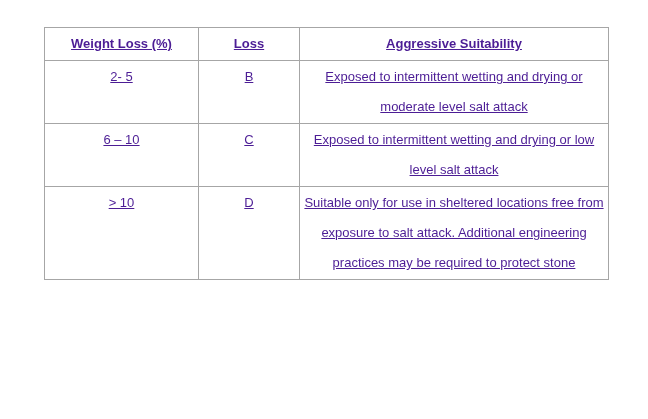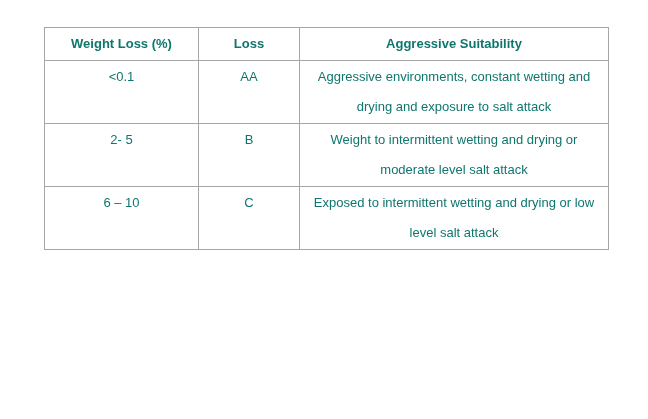--- a/index.html
+++ b/index.html
@@ -23,28 +23,29 @@
     border-collapse: collapse;
     table-layout: fixed;
     background: #ffffff;
   }
   table.grade-table col.c1 { width: 154px; }
   table.grade-table col.c2 { width: 101px; }
   table.grade-table col.c3 { width: 309px; }
   table.grade-table th,
   table.grade-table td {
     border: 1px solid #a6a6a6;
-    color: #0f766e;
+    color: #4c1d95;
     font-size: 13px;
     text-align: center;
     vertical-align: top;
     padding: 1px 2px;
     line-height: 30px;
     font-weight: normal;
     overflow: hidden;
+    text-decoration: underline;
   }
   table.grade-table th {
     font-weight: bold;
     line-height: 30px;
   }
 </style>
 </head>
 <body>
 
 <div class="page">
@@ -56,29 +57,29 @@
     </colgroup>
     <thead>
       <tr>
         <th>Weight Loss (%)</th>
         <th>Loss</th>
         <th>Aggressive Suitability</th>
       </tr>
     </thead>
     <tbody>
       <tr>
-        <td>&lt;0.1</td>
-        <td>AA</td>
-        <td>Aggressive environments, constant wetting and drying and exposure to salt attack</td>
-      </tr>
-      <tr>
         <td>2- 5</td>
         <td>B</td>
-        <td>Weight to intermittent wetting and drying or moderate level salt attack</td>
+        <td>Exposed to intermittent wetting and drying or moderate level salt attack</td>
       </tr>
       <tr>
         <td>6 – 10</td>
         <td>C</td>
         <td>Exposed to intermittent wetting and drying or low level salt attack</td>
       </tr>
+      <tr>
+        <td>&gt; 10</td>
+        <td>D</td>
+        <td>Suitable only for use in sheltered locations free from exposure to salt attack. Additional engineering practices may be required to protect stone</td>
+      </tr>
     </tbody>
   </table>
 </div>
 
 </body></html>

